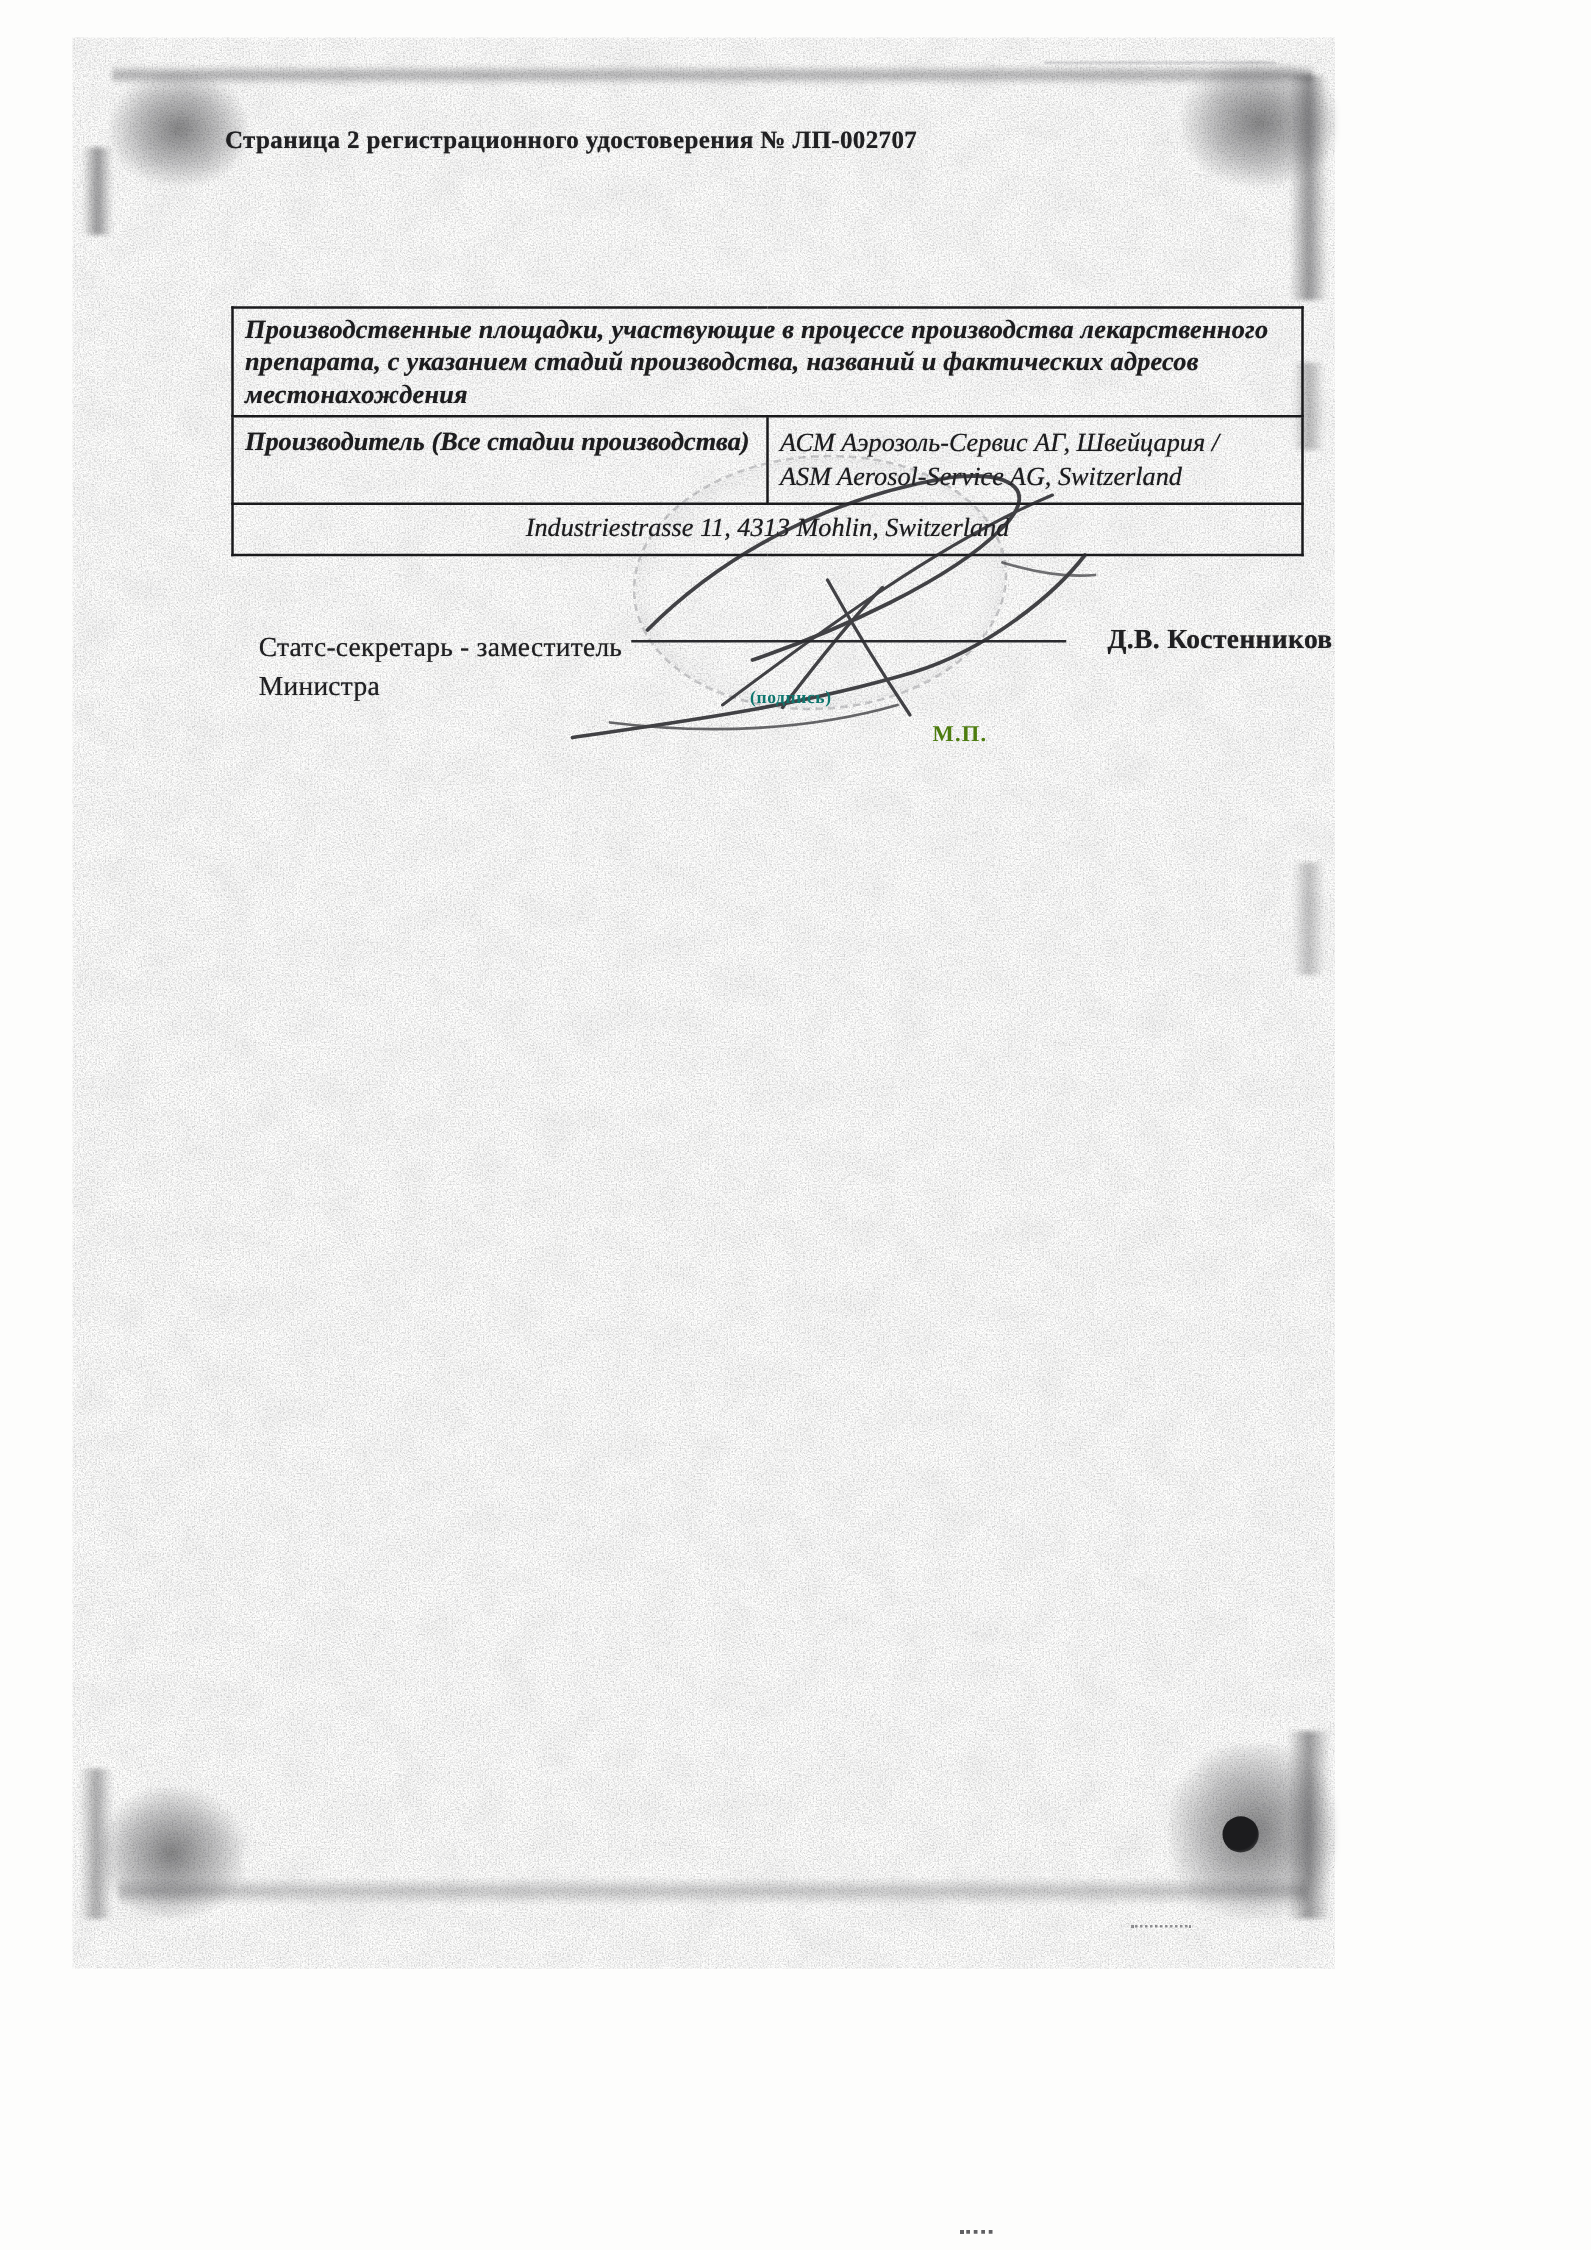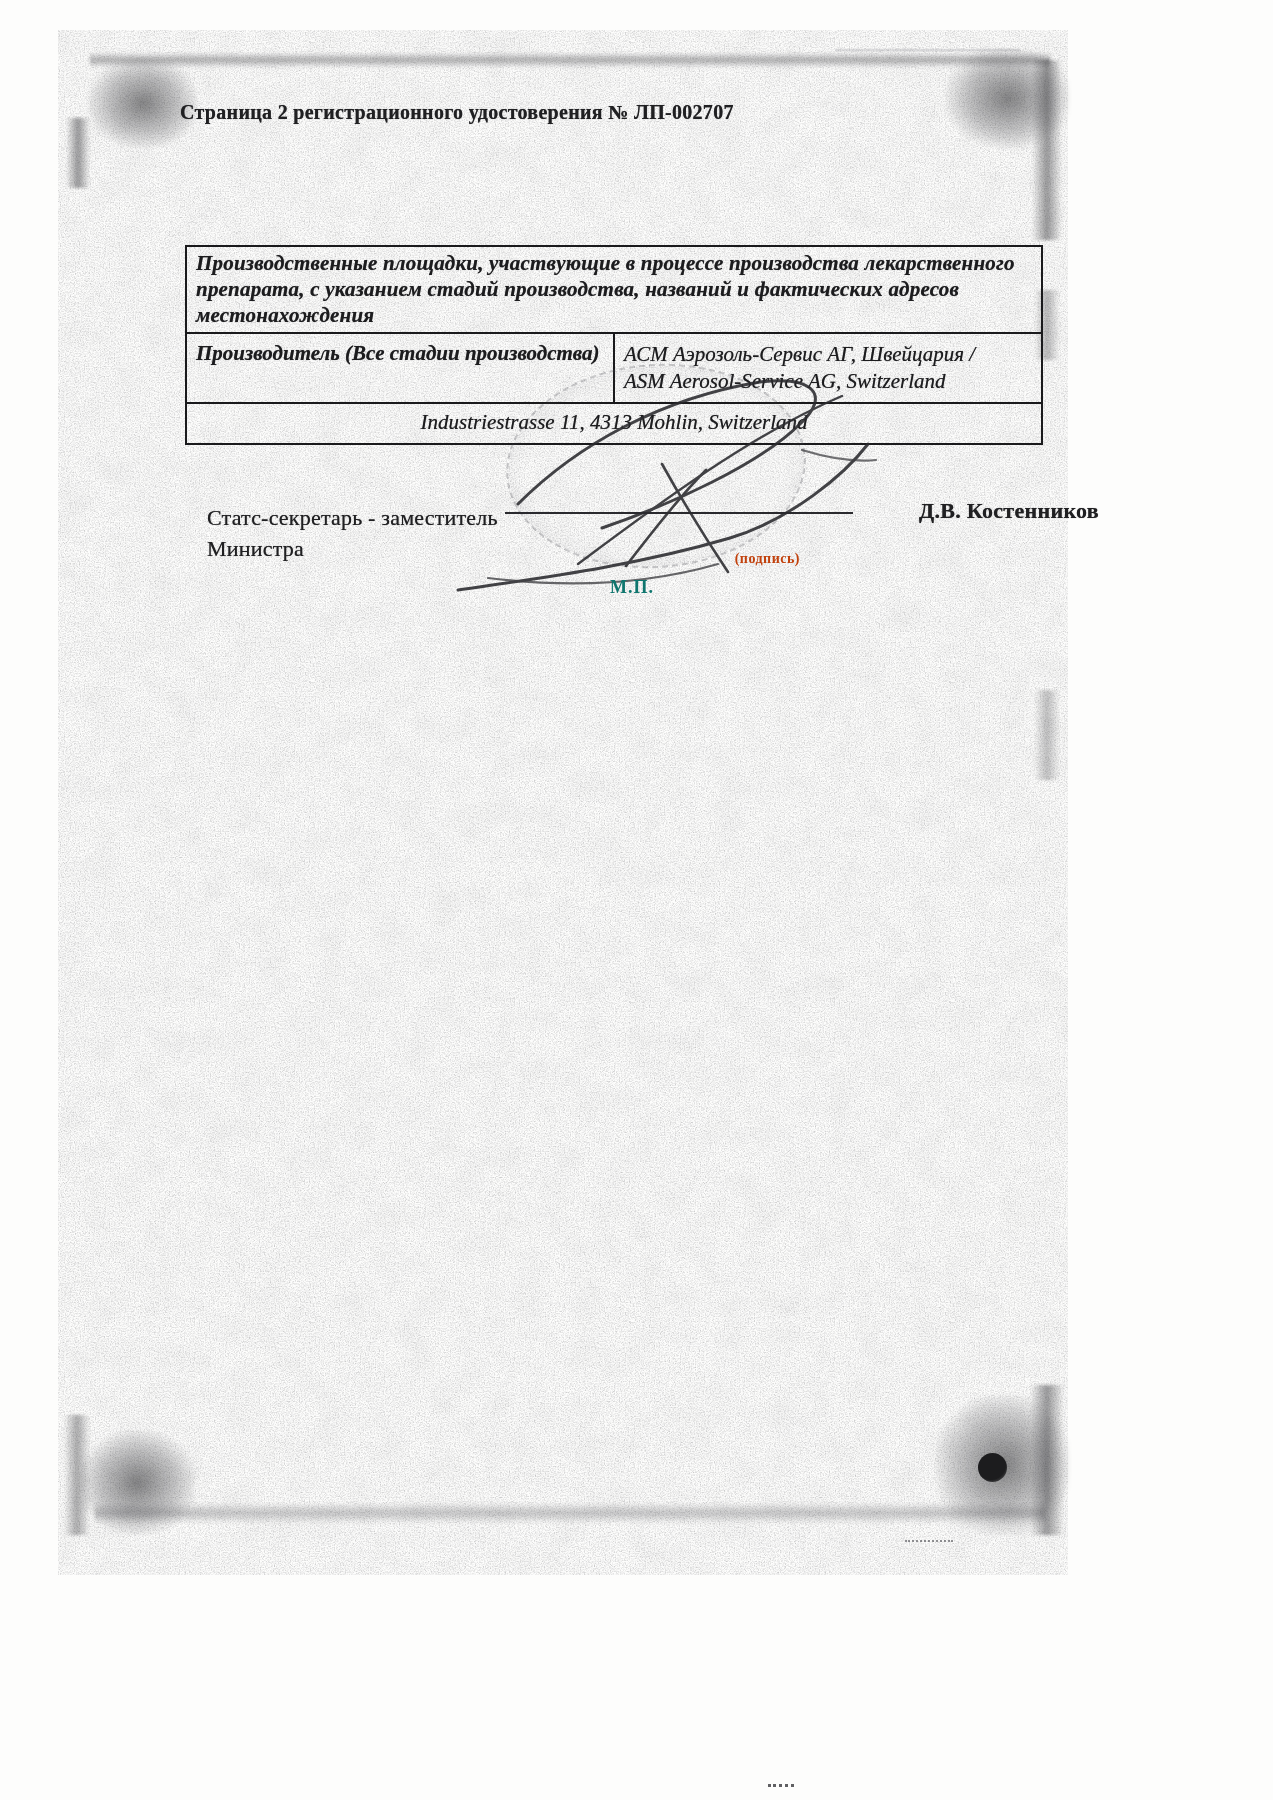--- a/index.html
+++ b/index.html
@@ -43,29 +43,29 @@
   .sig-title{
     position:absolute;left:207px;top:502px;width:360px;
     font-weight:400;font-size:22px;line-height:31px;letter-spacing:.2px;
     text-shadow:0 0 .7px rgba(25,25,28,.75);
   }
   .sig-line{
     position:absolute;left:505px;top:512px;width:348px;height:0;
     border-top:2px solid #2a2a2e;
   }
   .sig-caption{
-    position:absolute;left:600px;top:551px;width:200px;text-align:right;
-    font-size:14px;font-weight:700;letter-spacing:.5px;color:#c2410c;
+    position:absolute;left:600px;top:551px;width:200px;text-align:left;
+    font-size:14px;font-weight:700;letter-spacing:.5px;color:#0f766e;
   }
   .sig-seal{
-    position:absolute;left:610px;top:577px;width:180px;text-align:left;
-    font-size:18px;font-weight:700;letter-spacing:1px;color:#0f766e;
+    position:absolute;left:610px;top:577px;width:180px;text-align:right;
+    font-size:18px;font-weight:700;letter-spacing:1px;color:#4d7c0f;
   }
   .sig-name{
-    position:absolute;left:919px;top:498px;width:220px;
+    position:absolute;left:886px;top:498px;width:220px;
     font-weight:700;font-size:22px;letter-spacing:.3px;
     text-shadow:0 0 .7px rgba(25,25,28,.75);
   }
 
   
   .stamp-circle{
     position:absolute;left:506px;top:364px;width:296px;height:200px;
     border:2px dashed rgba(75,75,85,.28);border-radius:50%;
     transform:rotate(-4deg);
     box-shadow:inset 0 0 18px rgba(120,120,130,.12);

